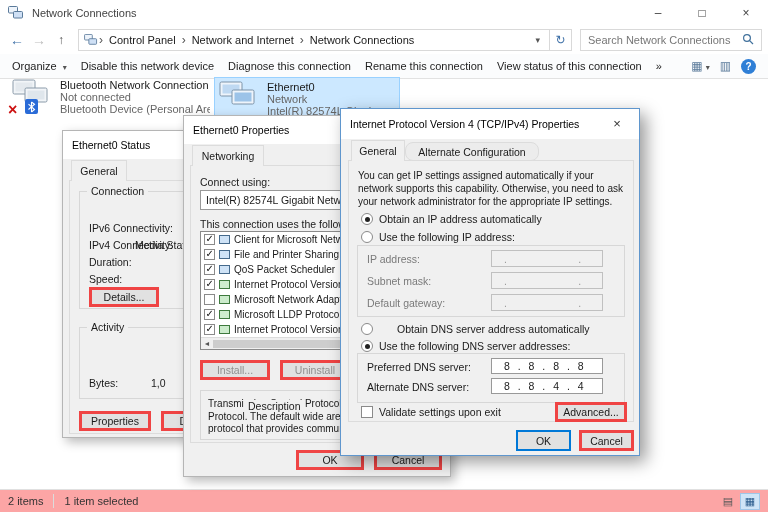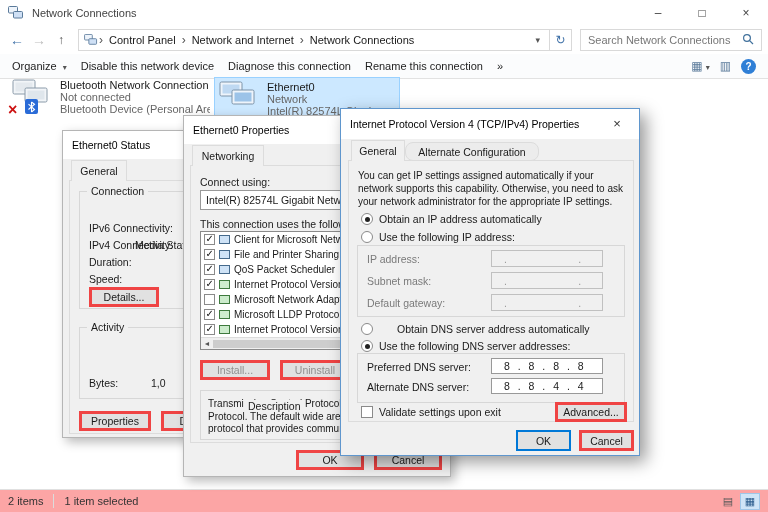--- a/index.html
+++ b/index.html
@@ -131,20 +131,21 @@
 </div>
 
 <div id="toolbar">
   <span>
     <span>Organize</span>
     <span class="dd">▾</span>
   </span>
   <span>Disable this network device</span>
   <span>Diagnose this connection</span>
   <span>Rename this connection</span>
+  <span>View status of this connection</span>
   <span>»</span>
   <span class="right">
     <span class="vicon"><span>▦</span><span class="dd">▾</span></span>
     <span class="vicon">▥</span>
     <span class="help-circle">?</span>
   </span>
 </div>
 
 <div class="conn-item" id="conn-bluetooth">
   <div class="conn-icon">

